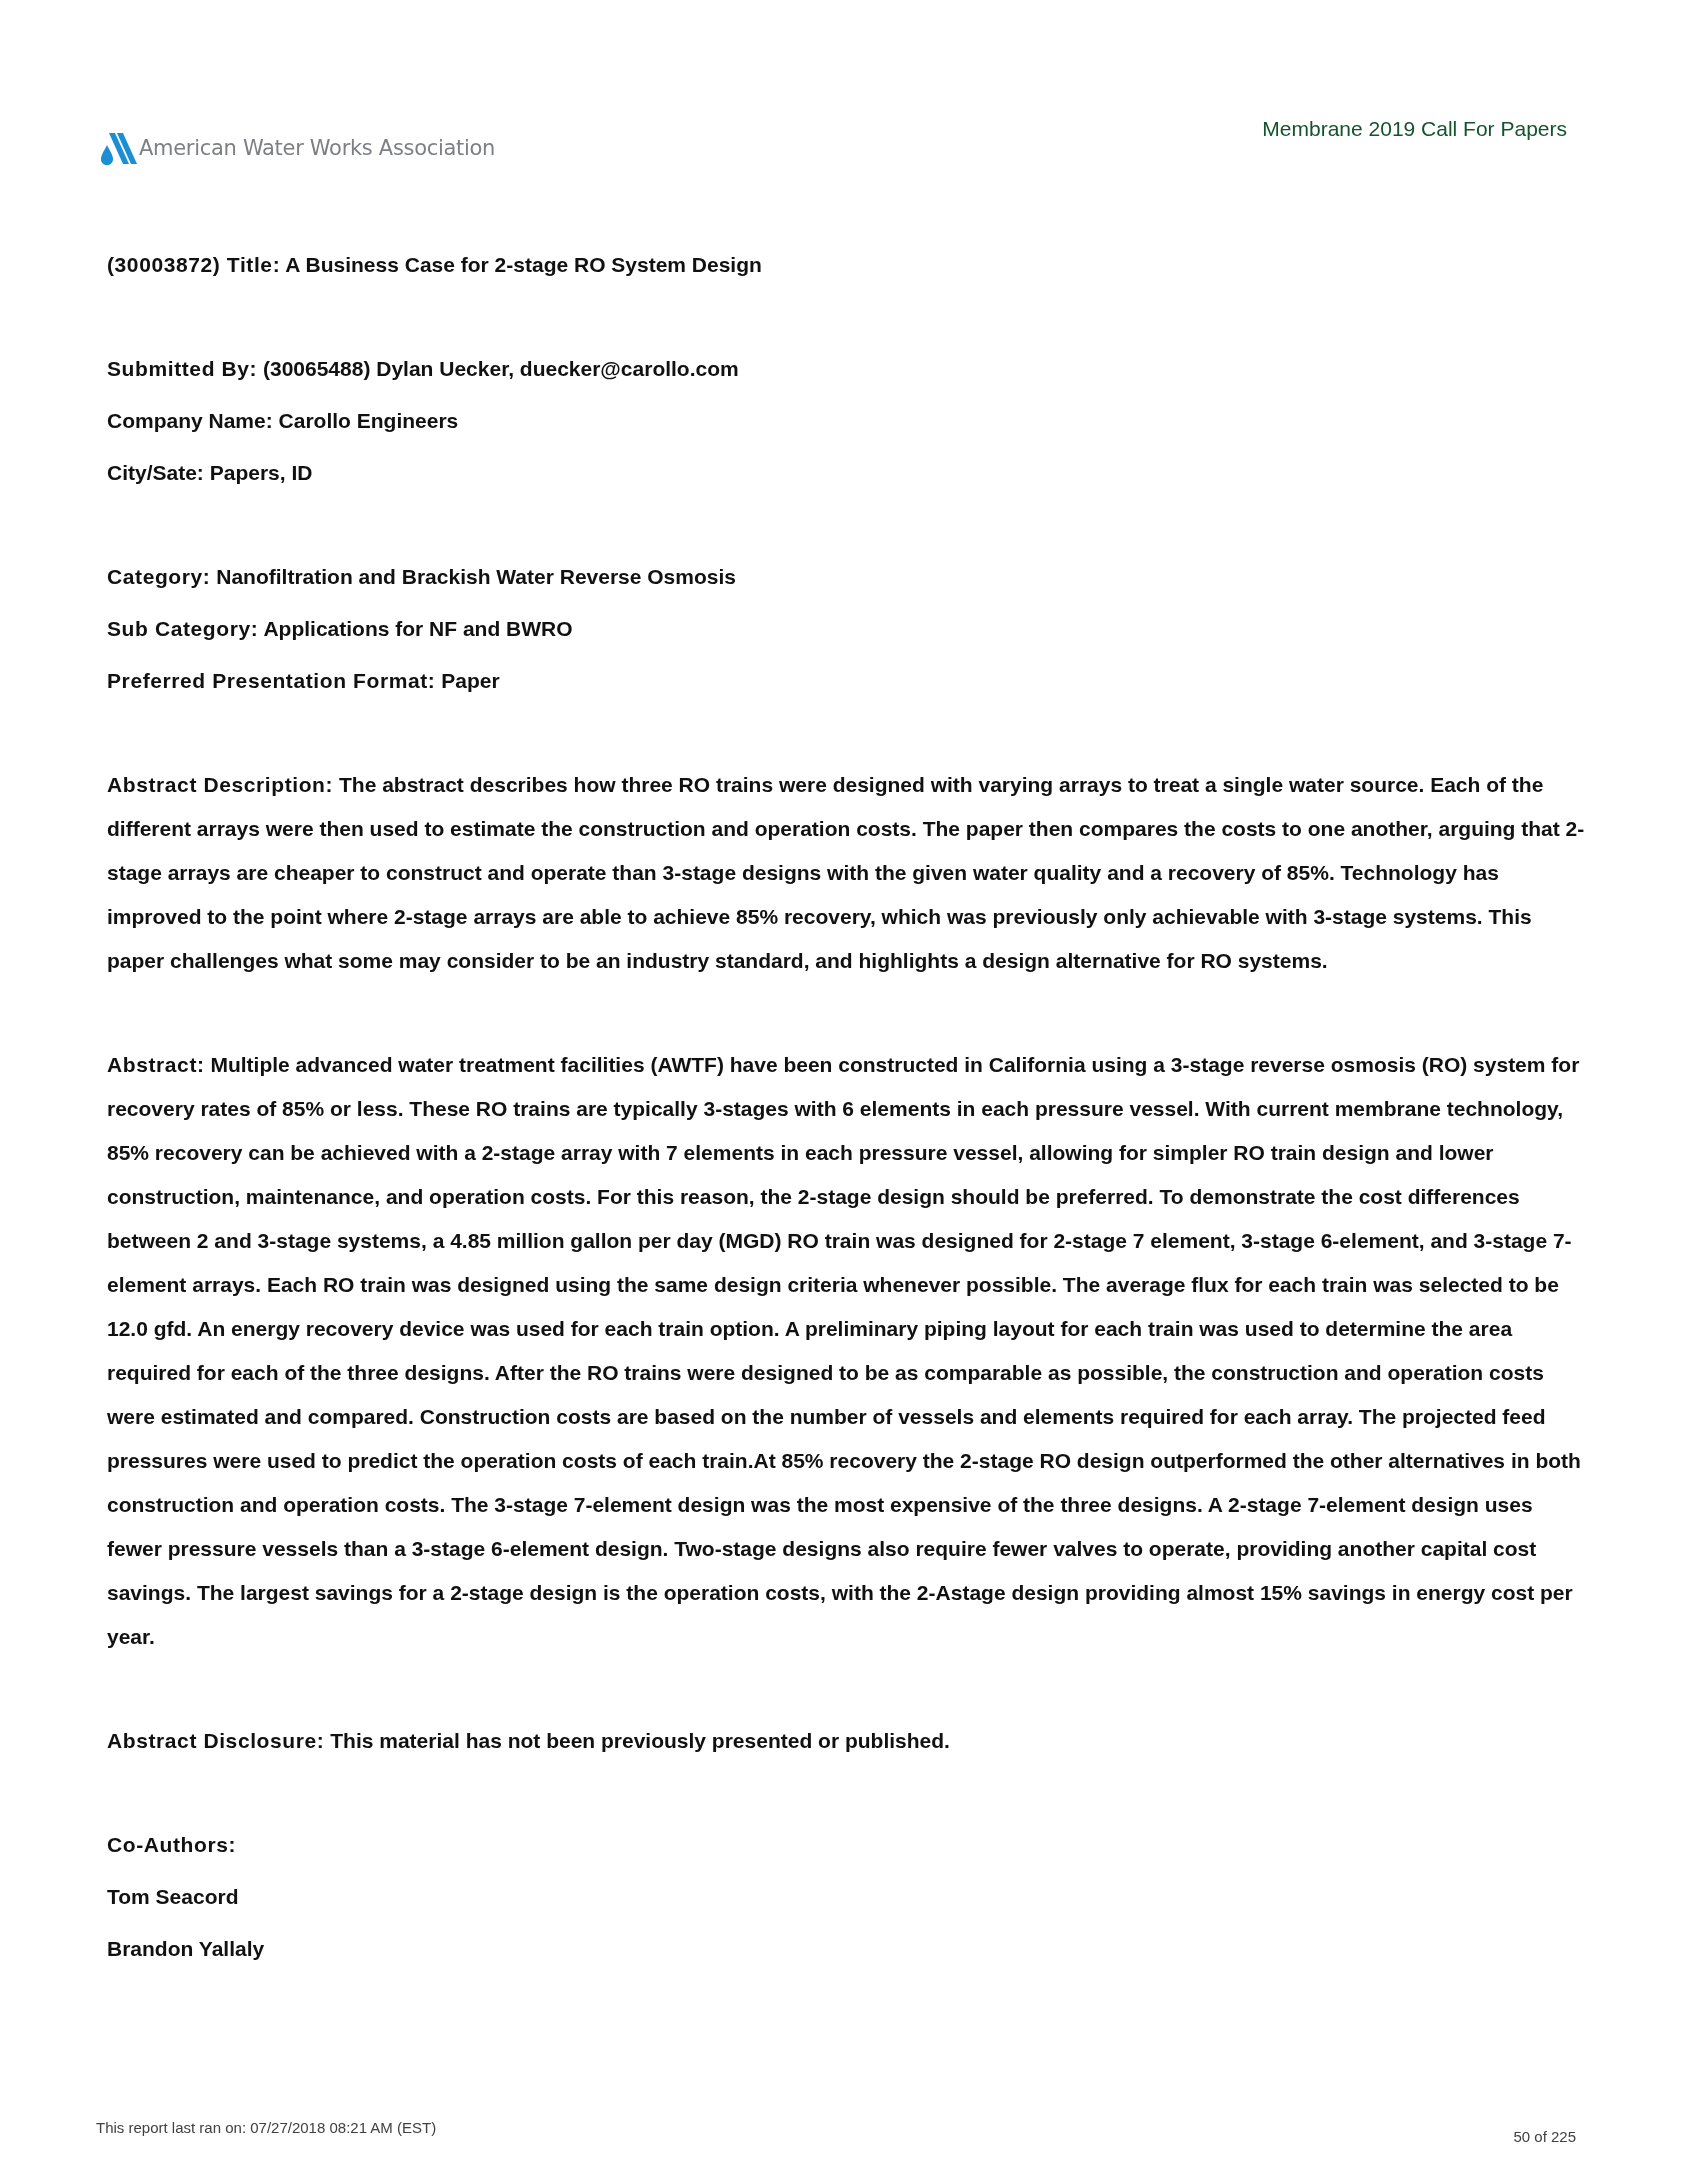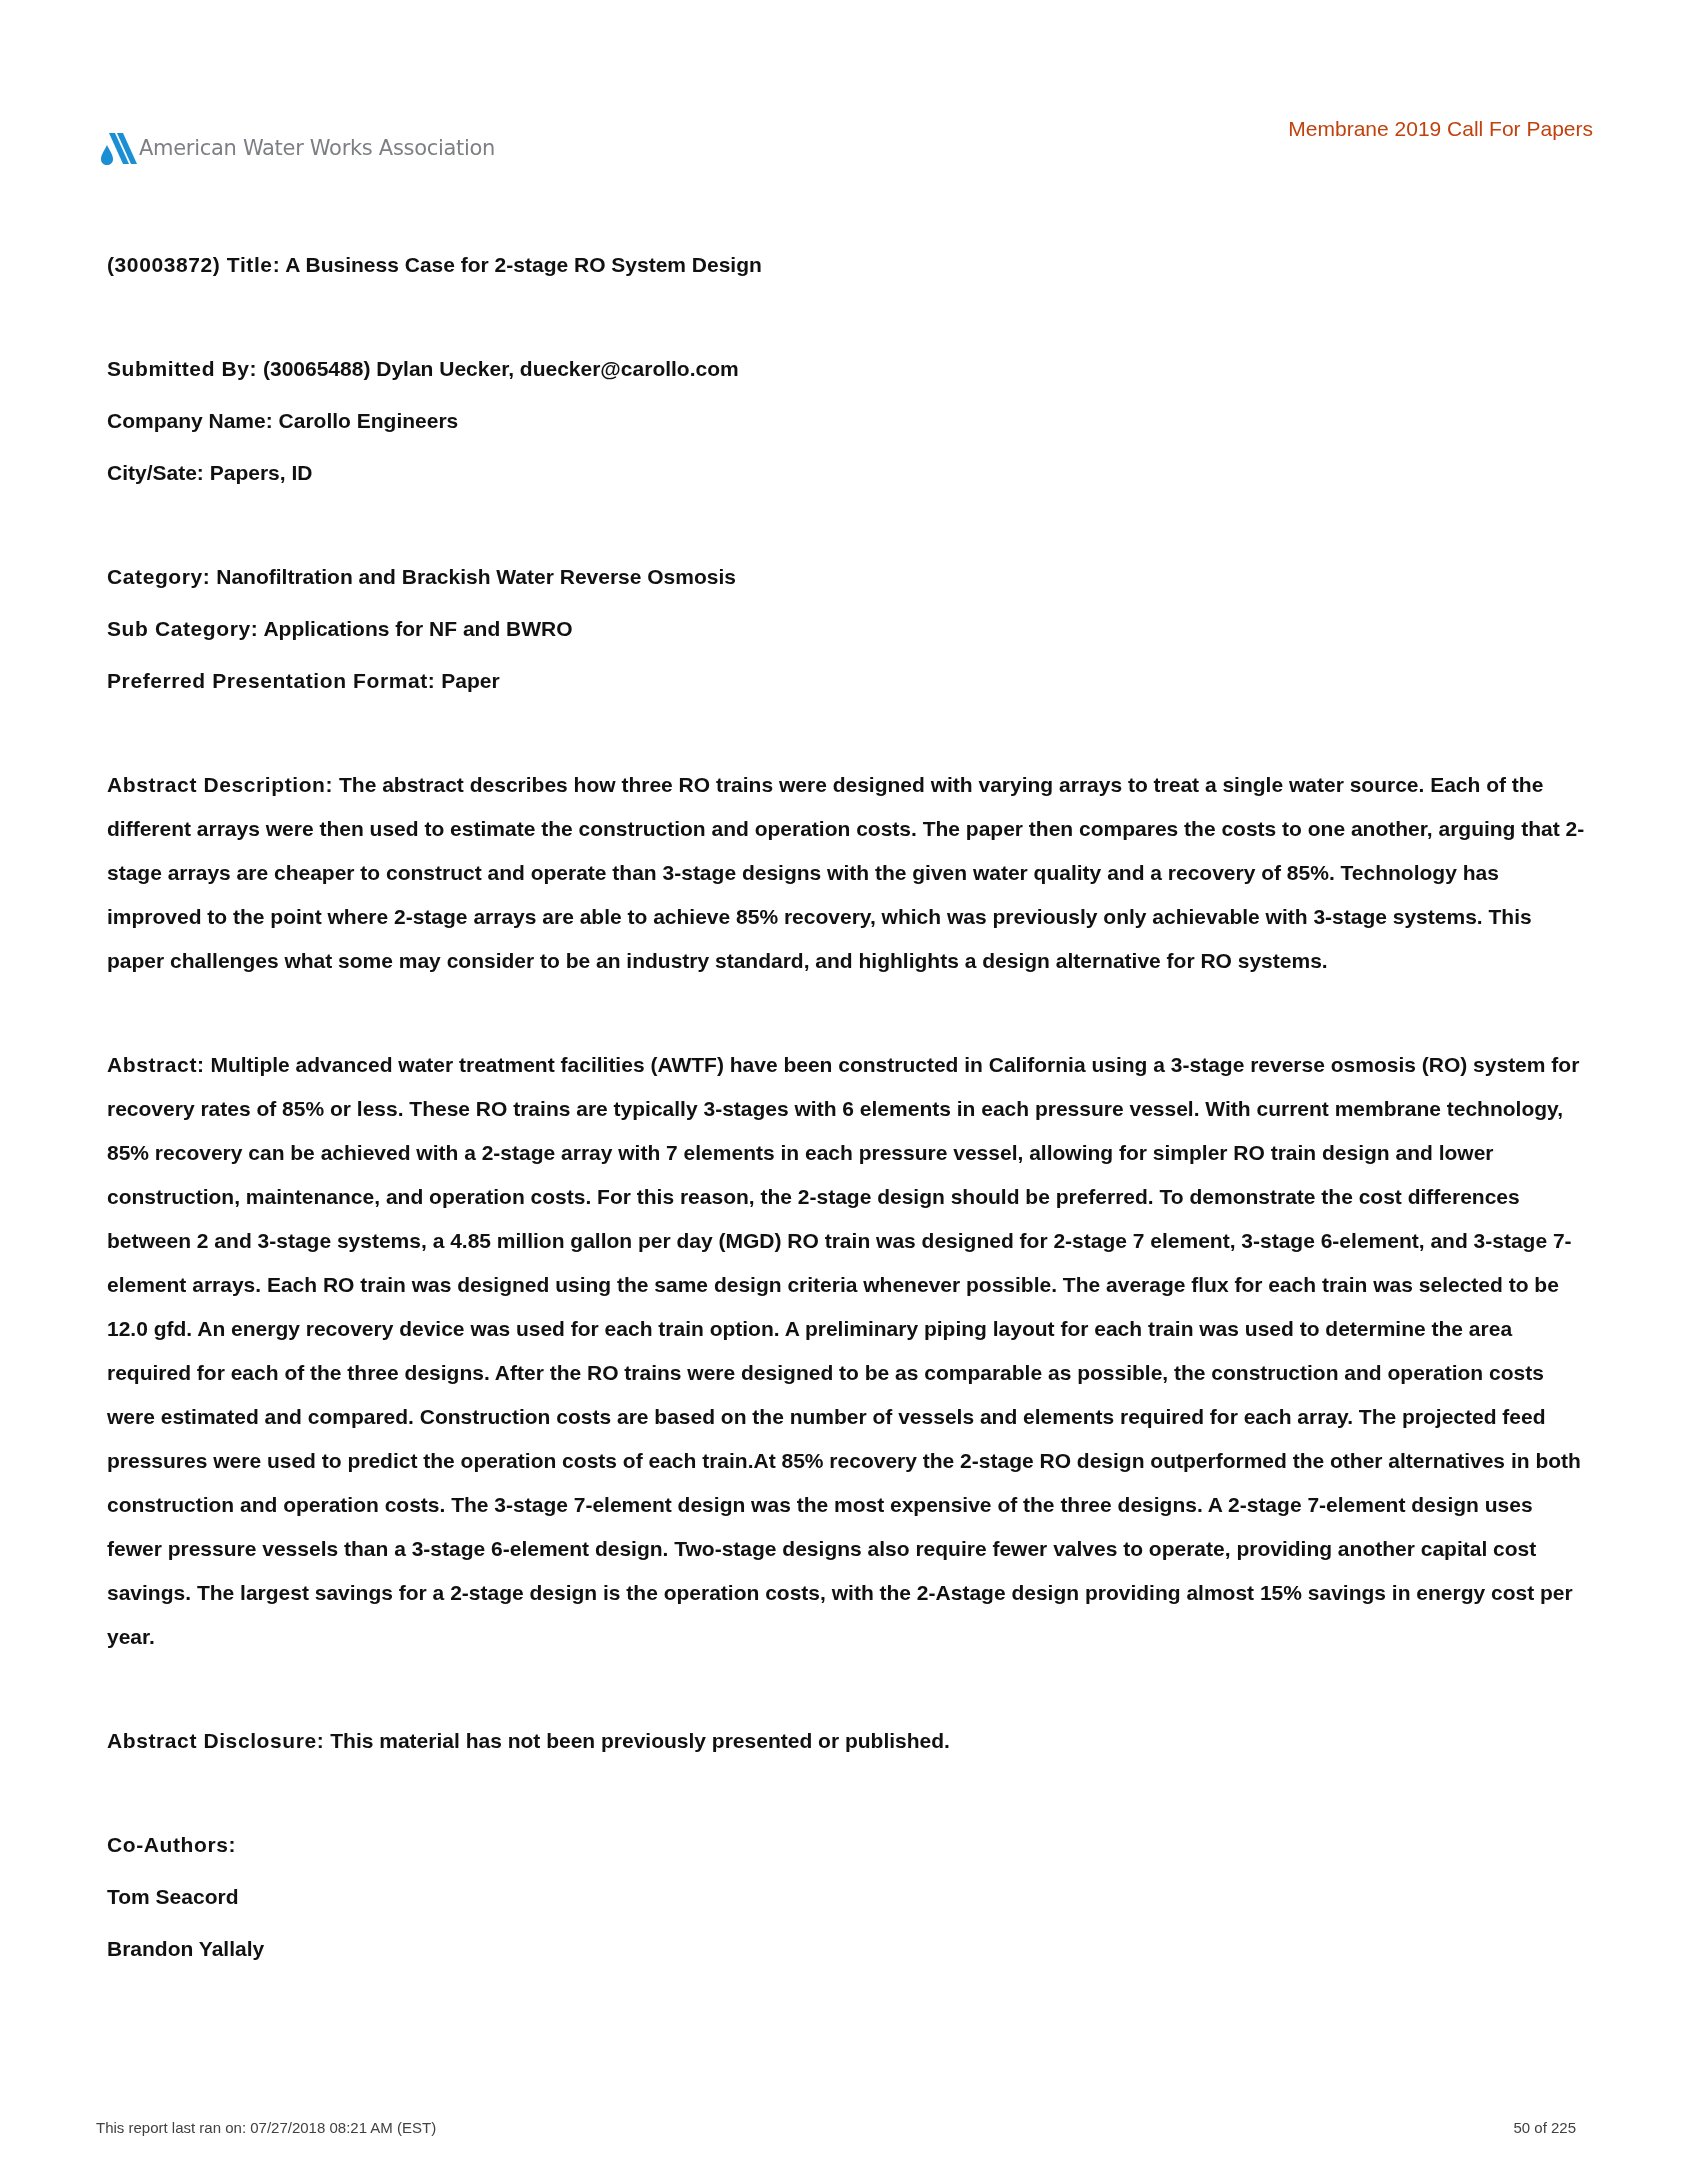--- a/index.html
+++ b/index.html
@@ -10,35 +10,35 @@
     .logo {
       position: absolute; left: 99px; top: 129px; height: 40px;
       display: flex; align-items: center;
     }
     .logo svg { width: 38px; height: 36px; display: block; }
     .logo-text {
       font-family: "DejaVu Sans", sans-serif; font-size: 21px; color: #7d7f84;
       letter-spacing: -0.3px; margin-left: 2px; line-height: 1; padding-bottom: 1px;
     }
     .conf-title {
-      position: absolute; right: 90px; top: 117px;
-      font-size: 21px; color: #c2410c;
+      position: absolute; right: 116px; top: 117px;
+      font-size: 21px; color: #14532d;
     }
     .content {
       position: absolute; left: 99px; top: 235px; width: 1495px;
       font-size: 21px; line-height: 44px;
     }
     .content p { margin: 8px; font-weight: bold; }
     .gap { height: 44px; }
     .label { letter-spacing: 0.6px; }
     .footer {
       position: absolute; top: 2119px; font-size: 15px; color: #404040;
     }
     .footer.left { left: 96px; }
-    .footer.right { right: 107px; }
+    .footer.right { right: 107px; margin-top: 9px; }
   </style>
 </head>
 <body>
 
 <div class="logo">
   <svg viewBox="0 0 38 36">
     <polygon points="10,2 16,2 30,33 24,33" fill="#1b8fd3"></polygon>
     <polygon points="18,2 24,2 38,33 32,33" fill="#1b8fd3"></polygon>
     <path d="M8,14 C11,20 14,24 14,28 C14,32 11,34 8,34 C5,34 2,32 2,28 C2,24 5,20 8,14 Z" fill="#1b8fd3"></path>
   </svg>

